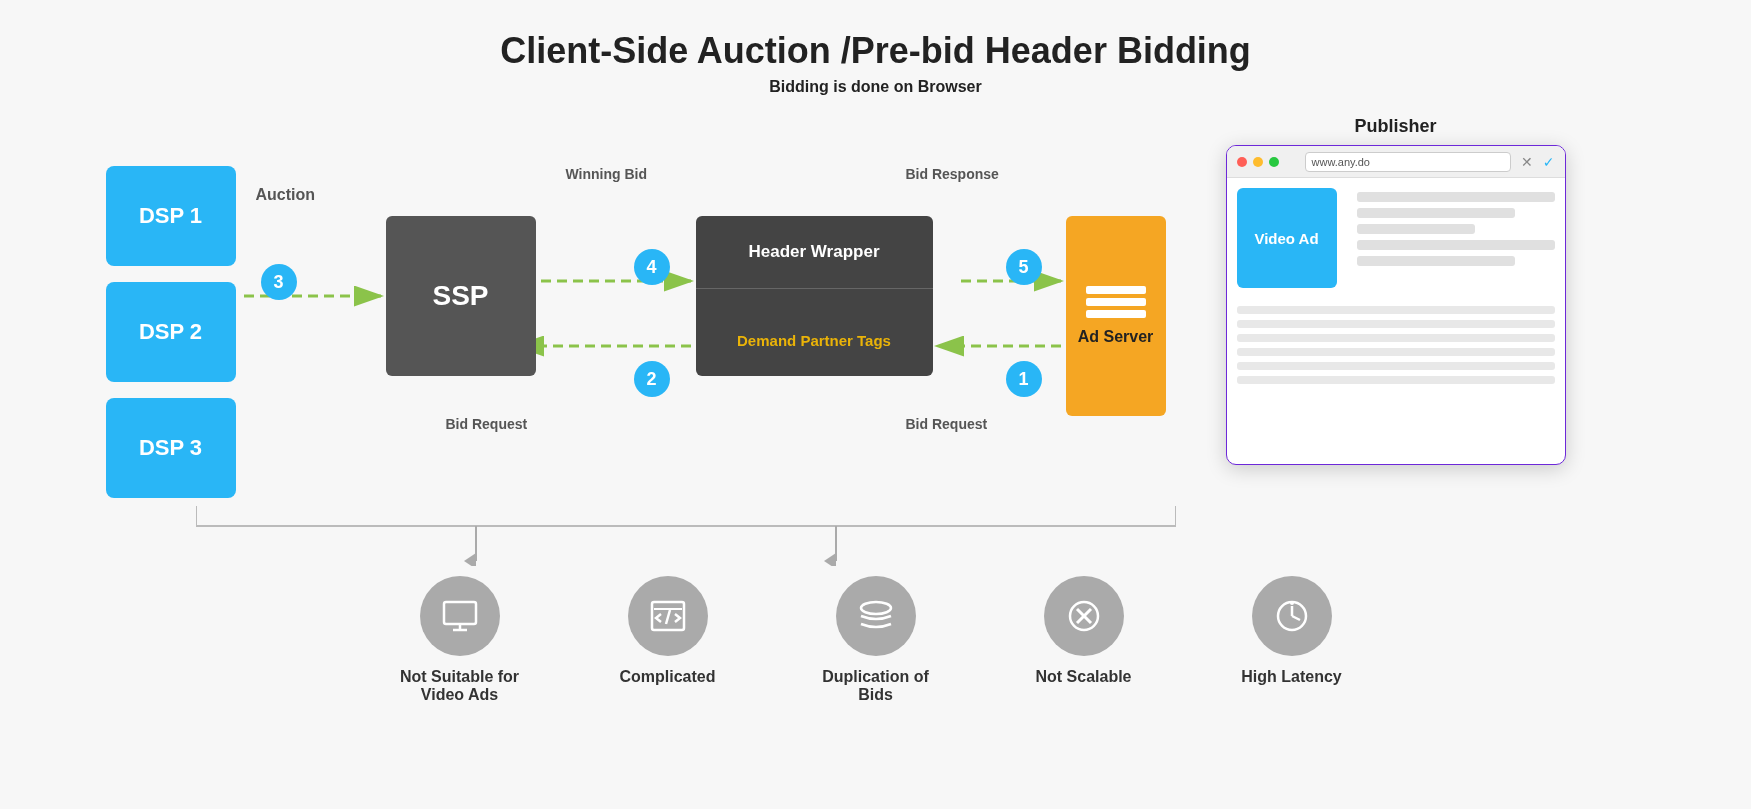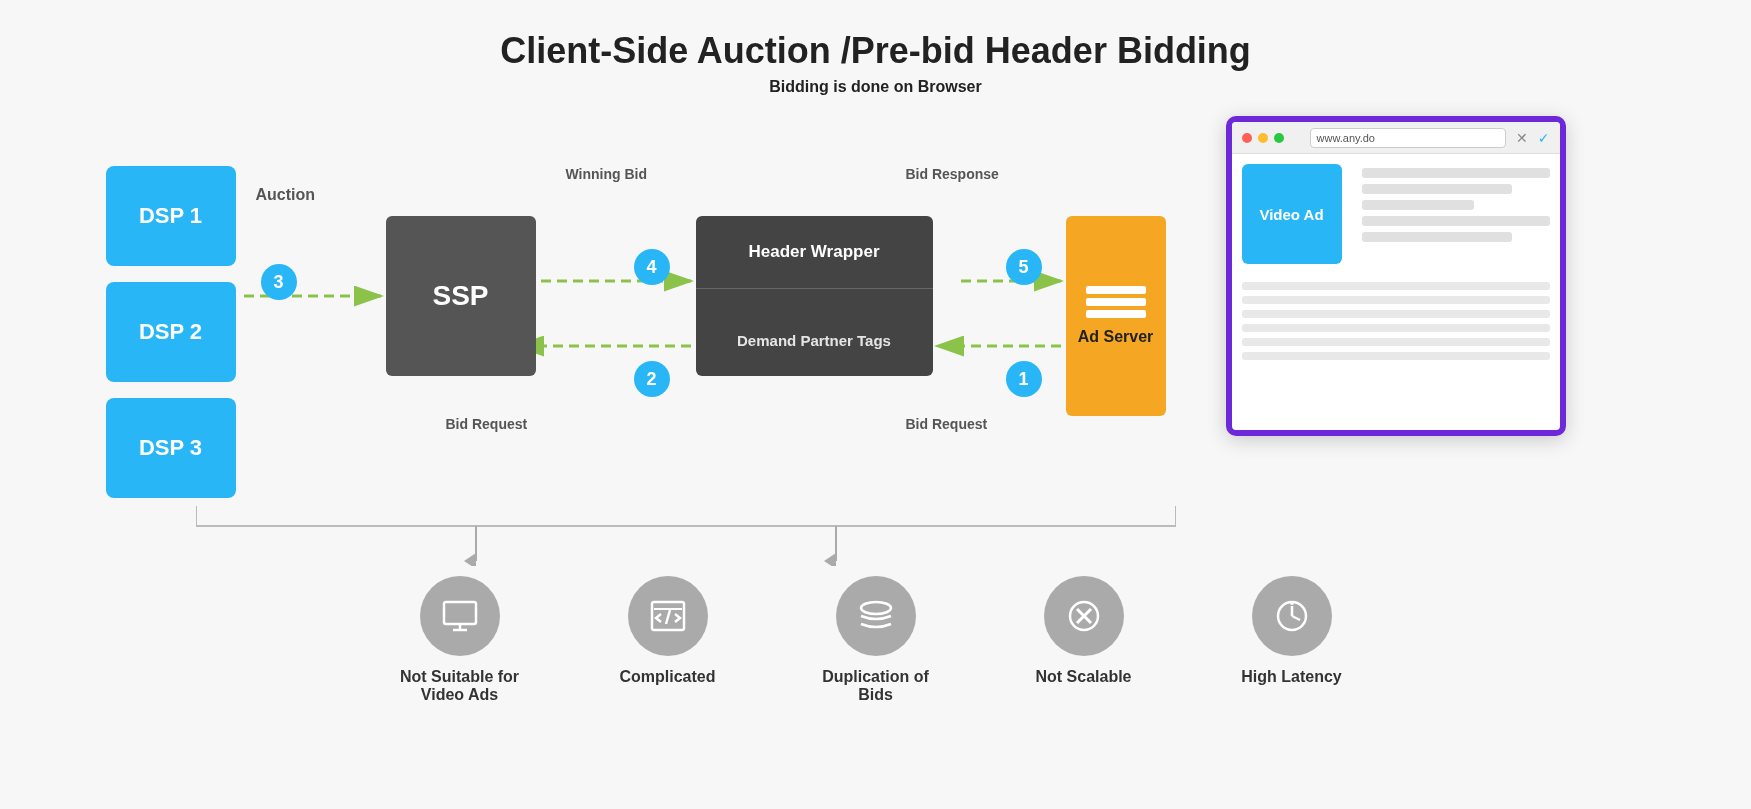--- a/index.html
+++ b/index.html
@@ -132,21 +132,21 @@
       font-weight: 700;
       border-bottom: 1px solid #666;
       padding: 0 8px;
       text-align: center;
     }
     .hw-bottom {
       flex: 1;
       display: flex;
       align-items: center;
       justify-content: center;
-      color: #e5e5e5;
+      color: #eab308;
       font-size: 15px;
       font-weight: 600;
       padding: 0 8px;
       text-align: center;
       margin-top: 16px;
     }
 
     
     .ad-server-box {
       position: absolute;
@@ -189,21 +189,21 @@
       text-align: center;
       margin-bottom: 8px;
     }
     .browser-window {
       width: 340px;
       height: 320px;
       background: #fff;
       border-radius: 10px;
       box-shadow: 0 4px 20px rgba(0,0,0,0.18);
       overflow: hidden;
-      border: 6px solid #6d28d9;
+      border: 1px solid #6d28d9;
     }
     .browser-titlebar {
       background: #f0f0f0;
       height: 32px;
       display: flex;
       align-items: center;
       padding: 0 10px;
       gap: 6px;
       border-bottom: 1px solid #ddd;
     }
@@ -436,20 +436,21 @@
     <div class="bid-request-label-right">Bid Request</div>
 
     <div class="ad-server-box">
       <div class="hamburger-line"></div>
       <div class="hamburger-line"></div>
       <div class="hamburger-line"></div>
       <div class="ad-server-label">Ad Server</div>
     </div>
 
     <div class="publisher-area">
+      <div class="publisher-label">Publisher</div>
       <div class="browser-window">
         <div class="browser-titlebar">
           <div class="browser-dot dot-red"></div>
           <div class="browser-dot dot-yellow"></div>
           <div class="browser-dot dot-green"></div>
           <div class="browser-urlbar">
             <span>www.any.do</span>
           </div>
 
           <span style="font-size:14px;color:#888;">✕</span>

